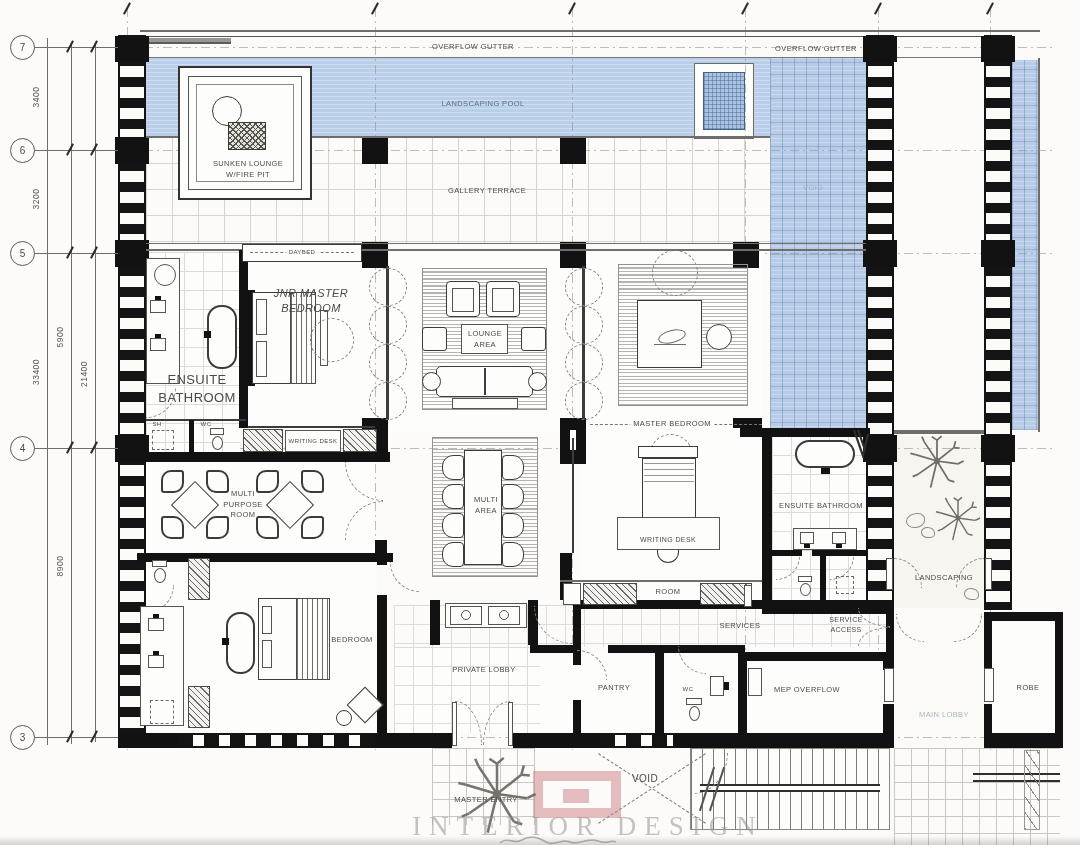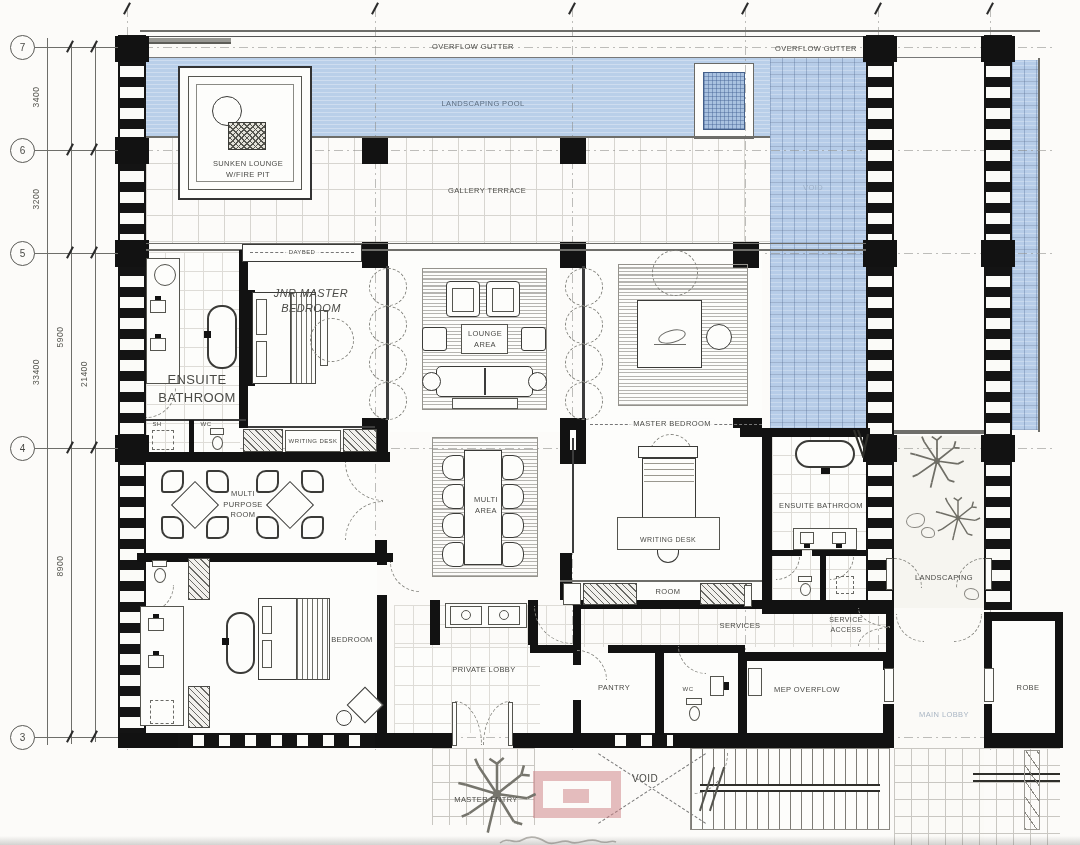--- a/index.html
+++ b/index.html
@@ -394,20 +394,21 @@
     </svg>
 
   <div class="a ln" style="left:47px;top:38px;width:1px;height:707px;"></div>
   <div class="a ln" style="left:71px;top:44px;width:1px;height:700px;"></div>
   <div class="a ln" style="left:95px;top:44px;width:1px;height:698px;"></div>
   <div id="bubble-layer" class="a" style="left:0;top:0;width:0;height:0;"></div>
   <div id="dim-layer" class="a" style="left:0;top:0;width:0;height:0;"></div>
   <div id="label-layer" class="a" style="left:0;top:0;width:0;height:0;"></div>
   <div id="tick-layer" class="a" style="left:0;top:0;width:0;height:0;"></div>
 
+  <div id="watermark" style="left:588px;top:826px;">INTERIOR DESIGN</div>
 
   <div class="a" style="left:0;top:836px;width:1080px;height:9px;background:linear-gradient(180deg,rgba(0,0,0,0) 0%,rgba(90,90,88,.25) 100%);"></div>
 <div class="a ln" style="left: 33px; top: 47px; width: 85px; height: 1px;"></div>
     <div class="a bubble" style="left: 10px; top: 35px;">7</div>
     <div class="a tick" style="left: 93px; top: 40px;"></div>
     <div class="a tick" style="left: 69px; top: 40px;"></div>
     <div class="a ln" style="left: 33px; top: 150px; width: 85px; height: 1px;"></div>
     <div class="a bubble" style="left: 10px; top: 138px;">6</div>
     <div class="a tick" style="left: 93px; top: 143px;"></div>
     <div class="a tick" style="left: 69px; top: 143px;"></div>

